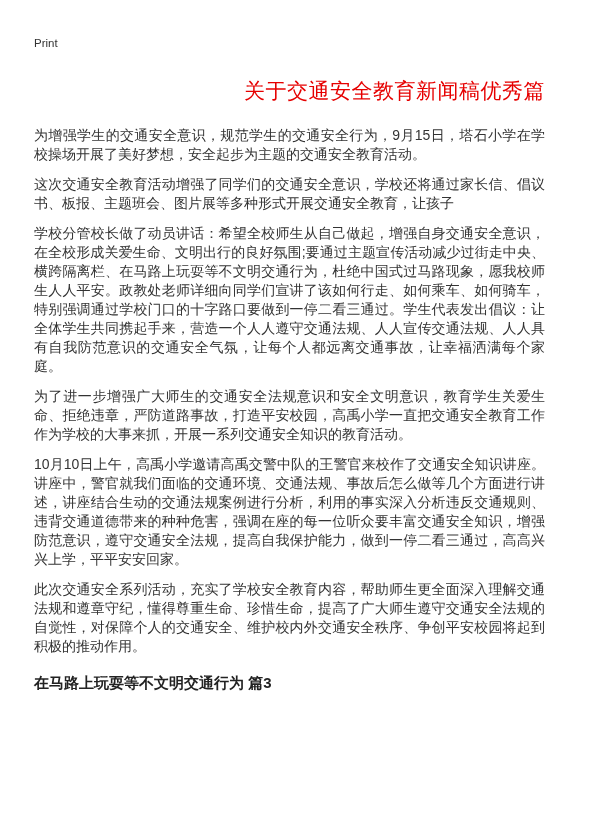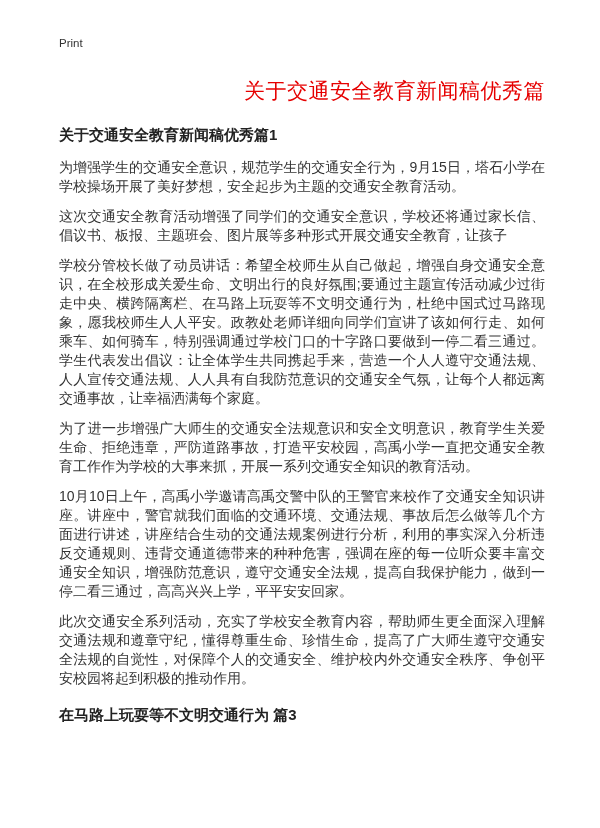--- a/index.html
+++ b/index.html
@@ -8,21 +8,21 @@
     background: #ffffff;
     width: 600px;
     height: 828px;
     overflow: hidden;
     font-family: "Liberation Sans", "DejaVu Sans", sans-serif;
   }
   .page {
     box-sizing: border-box;
     width: 600px;
     height: 828px;
-    padding: 33px 55px 20px 59px;
+    padding: 33px 55px 20px 34px;
     background: #ffffff;
     color: #333333;
   }
   .print-link {
     font-size: 11.5px;
     color: #333333;
     margin-bottom: 28px;
     cursor: pointer;
     display: inline-block;
   }
@@ -59,21 +59,20 @@
 <body>
 
 <div class="page">
 
   <div class="print-link">Print</div>
 
   <h1 class="doc-title">关于交通安全教育新闻稿优秀篇</h1>
 
 
   
-  <h2 class="section-heading">关于交通安全教育新闻稿优秀篇1</h2>
 
   <p class="para">为增强学生的交通安全意识，规范学生的交通安全行为，9月15日，塔石小学在学校操场开展了美好梦想，安全起步为主题的交通安全教育活动。</p>
 
   <p class="para">这次交通安全教育活动增强了同学们的交通安全意识，学校还将通过家长信、倡议书、板报、主题班会、图片展等多种形式开展交通安全教育，让孩子</p>
 
   <p class="para">学校分管校长做了动员讲话：希望全校师生从自己做起，增强自身交通安全意识，在全校形成关爱生命、文明出行的良好氛围;要通过主题宣传活动减少过街走中央、横跨隔离栏、在马路上玩耍等不文明交通行为，杜绝中国式过马路现象，愿我校师生人人平安。政教处老师详细向同学们宣讲了该如何行走、如何乘车、如何骑车，特别强调通过学校门口的十字路口要做到一停二看三通过。学生代表发出倡议：让全体学生共同携起手来，营造一个人人遵守交通法规、人人宣传交通法规、人人具有自我防范意识的交通安全气氛，让每个人都远离交通事故，让幸福洒满每个家庭。</p>
 
   
 
   <p class="para">为了进一步增强广大师生的交通安全法规意识和安全文明意识，教育学生关爱生命、拒绝违章，严防道路事故，打造平安校园，高禹小学一直把交通安全教育工作作为学校的大事来抓，开展一系列交通安全知识的教育活动。</p>

